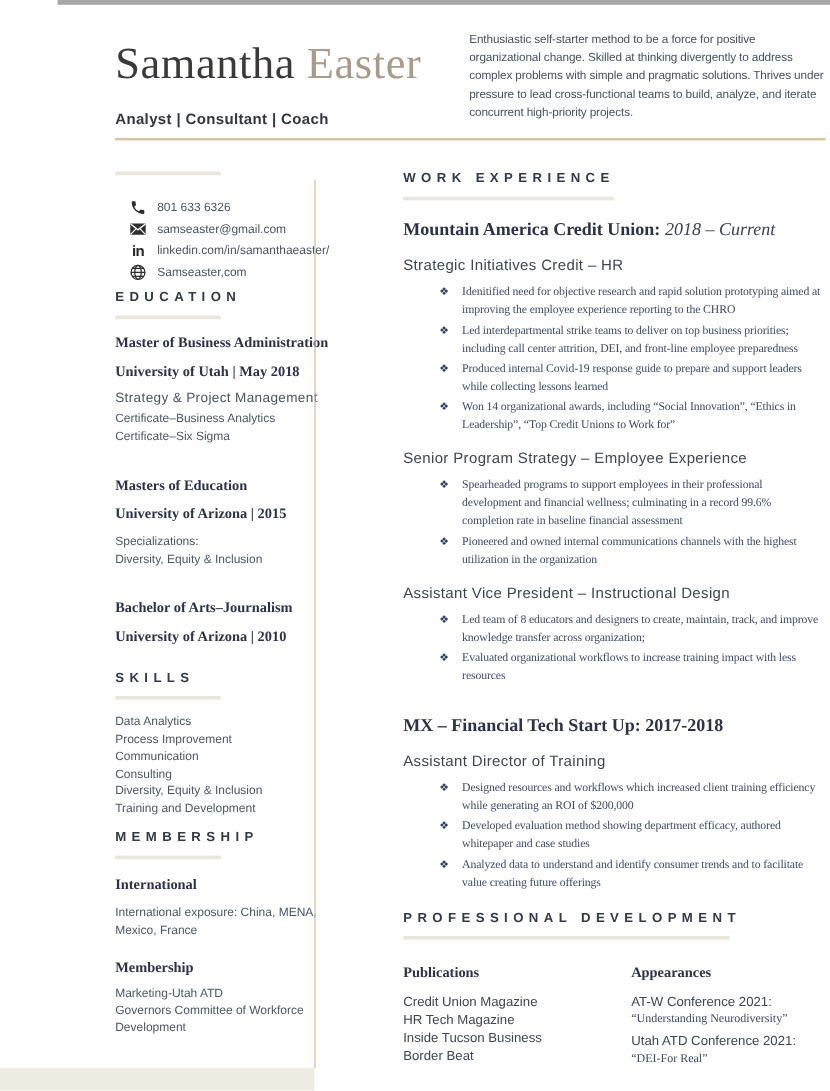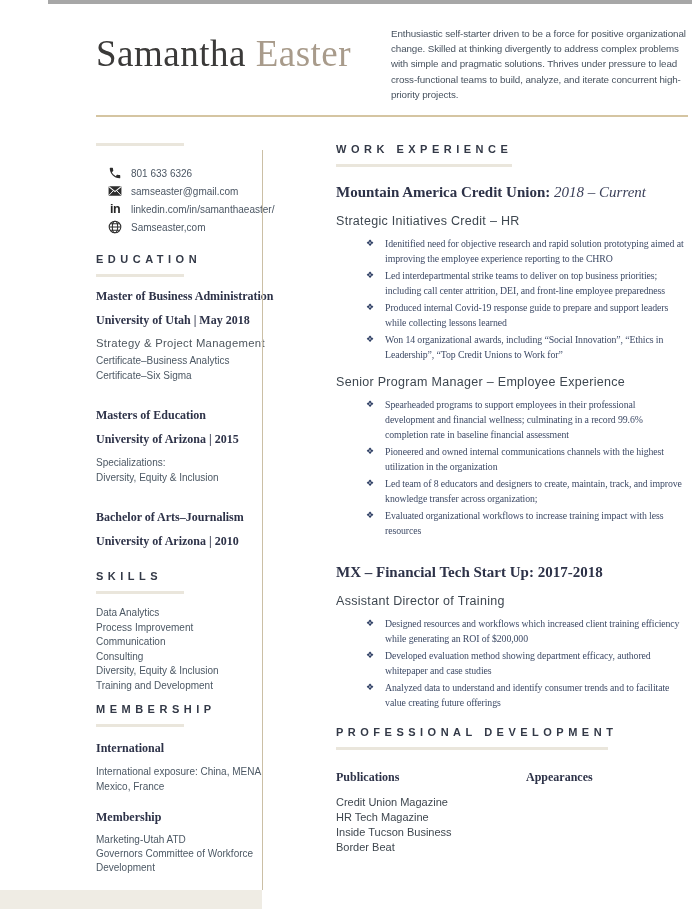--- a/index.html
+++ b/index.html
@@ -26,21 +26,21 @@
   .rule.sm{width:88px;}
   .rule.we{width:176px;}
   .rule.pd{width:272px;}
   
   #contact-list{list-style:none;margin:20px 12px 0;padding:0;}
   .contact-item{display:flex;align-items:center;gap:9px;margin-bottom:4px;font-size:10px;color:#4b5663;}
   .icon{width:14px;height:14px;display:inline-flex;align-items:center;justify-content:center;color:#2e2e2e;flex:none;}
   .icon svg{width:14px;height:14px;display:block;}
   .icon.li-text{font-weight:800;font-size:12.5px;letter-spacing:-0.5px;color:#262626;font-family:"Liberation Sans",sans-serif;}
   
-  .section{margin-top:19px;}
+  .section{margin-top:8px;}
   #edu-list{margin-top:12px;}
   .edu-entry{margin-bottom:25px;}
   .edu-degree,.edu-school{font-family:"Liberation Serif","DejaVu Serif",serif;font-weight:700;
         font-size:12px;color:#2d3248;margin-bottom:9px;}
   .edu-emph{font-size:11.3px;color:#4e565e;letter-spacing:0.3px;margin:1px 0 5px;}
   .edu-detail{font-size:10px;color:#4c5864;line-height:14.5px;}
   
   #skills-list{list-style:none;margin:12px 0 0;padding:0;}
   #skills-list li{font-size:10px;color:#4c5864;line-height:14.5px;}
   
@@ -75,22 +75,23 @@
 </style>
 </head>
 <body>
 
 <div class="page">
   <div class="topbar"></div>
 
   <header class="header">
     <div>
       <h1 class="name"><span>Samantha</span> <span class="last">Easter</span></h1>
+      <div class="tagline">Analyst | Consultant | Coach</div>
     </div>
-    <div class="summary">Enthusiastic self-starter driven to be a force for positive organizational change. Skilled at thinking divergently to address complex problems with simple and pragmatic solutions. Thrives under pressure to lead cross-functional teams to build, analyze, and iterate concurrent high-priority projects.</div>
+    <div class="summary">Enthusiastic self-starter method to be a force for positive organizational change. Skilled at thinking divergently to address complex problems with simple and pragmatic solutions. Thrives under pressure to lead cross-functional teams to build, analyze, and iterate concurrent high-priority projects.</div>
   </header>
 
   <div class="toprule"></div>
 
   <div class="columns">
     <aside class="leftcol">
 
       <section>
         <div class="rule sm"></div>
         <ul id="contact-list">
@@ -204,31 +205,32 @@
                 </li>
                 <li class="bullet">
                   <span class="diamond">❖</span>
                   <span class="btext">Produced internal Covid-19 response guide to prepare and support leaders while collecting lessons learned</span>
                 </li>
                 <li class="bullet">
                   <span class="diamond">❖</span>
                   <span class="btext">Won 14 organizational awards, including “Social Innovation”, “Ethics in Leadership”, “Top Credit Unions to Work for”</span>
                 </li>
               </ul>
-              <div class="role-title">Senior Program Manager – Employee Experience</div>
+              <div class="role-title">Senior Program Strategy – Employee Experience</div>
               <ul class="bullets">
                 <li class="bullet">
                   <span class="diamond">❖</span>
                   <span class="btext">Spearheaded programs to support employees in their professional development and financial wellness; culminating in a record 99.6% completion rate in baseline financial assessment</span>
                 </li>
                 <li class="bullet">
                   <span class="diamond">❖</span>
                   <span class="btext">Pioneered and owned internal communications channels with the highest utilization in the organization</span>
                 </li>
               </ul>
+              <div class="role-title">Assistant Vice President – Instructional Design</div>
               <ul class="bullets">
                 <li class="bullet">
                   <span class="diamond">❖</span>
                   <span class="btext">Led team of 8 educators and designers to create, maintain, track, and improve knowledge transfer across organization;</span>
                 </li>
                 <li class="bullet">
                   <span class="diamond">❖</span>
                   <span class="btext">Evaluated organizational workflows to increase training impact with less resources</span>
                 </li>
               </ul>
@@ -262,20 +264,26 @@
             <h3 class="pd-title">Publications</h3>
             <div id="pub-list">
                 <div class="pub-item">Credit Union Magazine</div>
                 <div class="pub-item">HR Tech Magazine</div>
                 <div class="pub-item">Inside Tucson Business</div>
                 <div class="pub-item">Border Beat</div>
               </div>
           </div>
           <div class="pd-col apps">
             <h3 class="pd-title">Appearances</h3>
+            <div id="app-list">
+                <div class="app-event">AT-W Conference 2021:</div>
+                <div class="app-talk">“Understanding Neurodiversity”</div>
+                <div class="app-event">Utah ATD Conference 2021:</div>
+                <div class="app-talk">“DEI-For Real”</div>
+              </div>
           </div>
         </div>
       </section>
 
     </main>
   </div>
 
   <div class="vdivider"></div>
   <div class="footer-strip"></div>
 </div>

